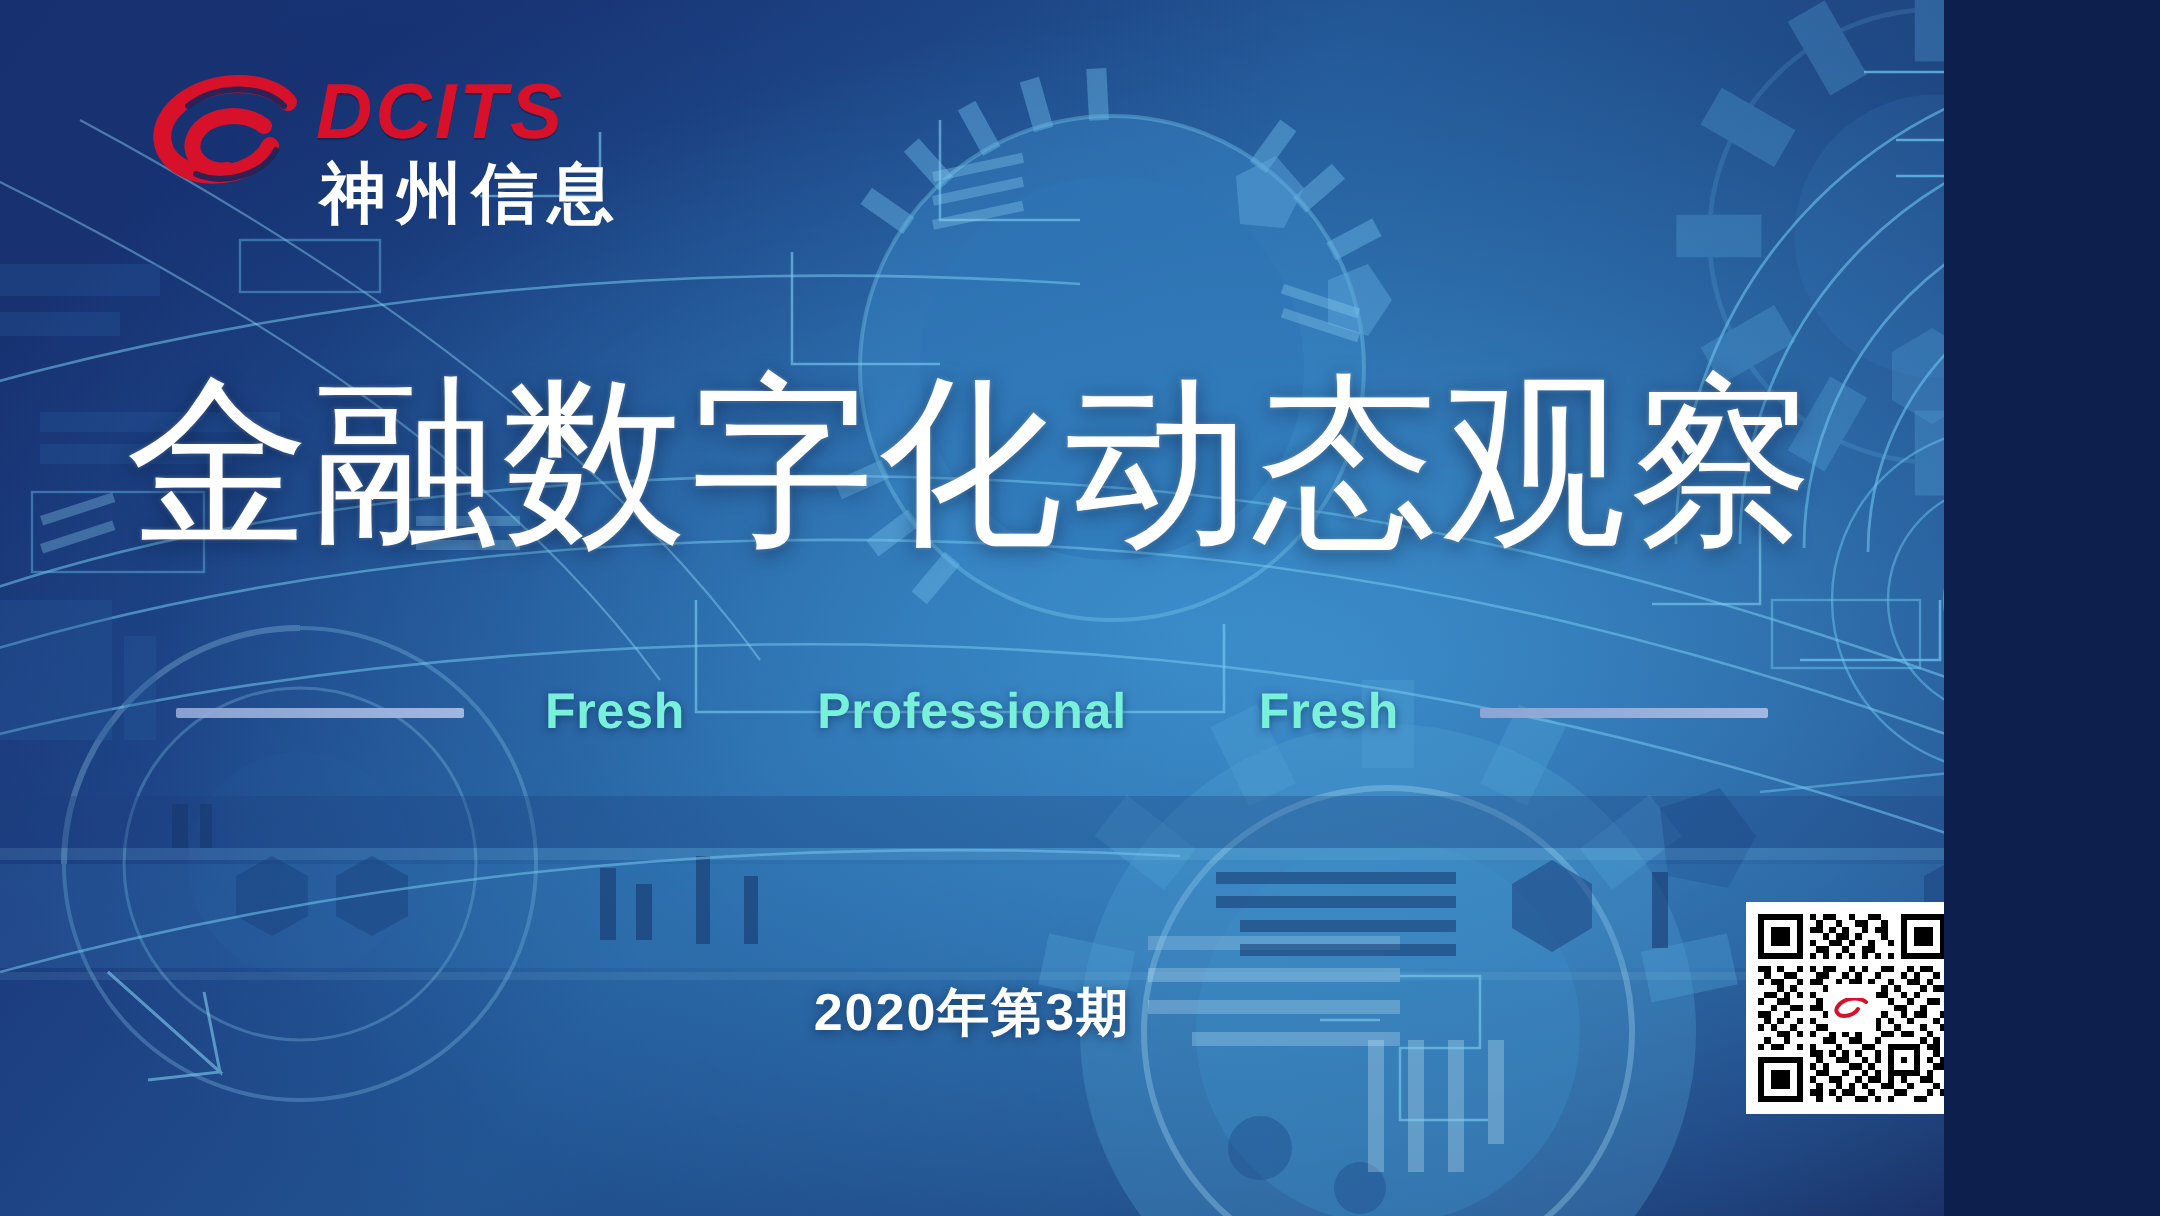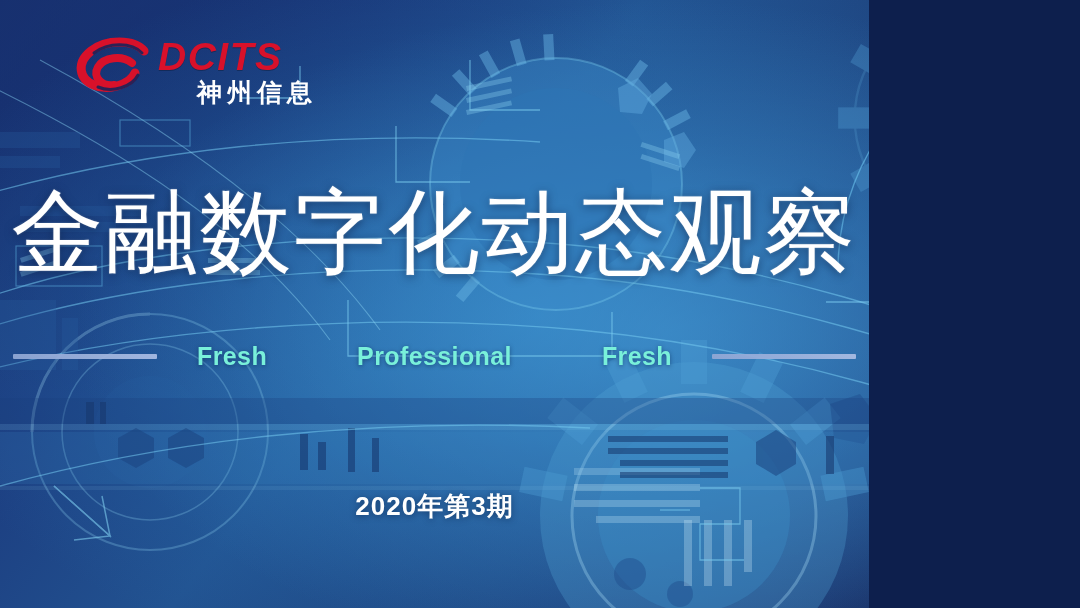--- a/index.html
+++ b/index.html
@@ -1,20 +1,20 @@
 <!DOCTYPE html>
 <html><head>
 <meta charset="utf-8">
 <title>DCITS Cover</title>
 <style>
   html,body{margin:0;padding:0;background:#0d1f4d;}
   *{box-sizing:border-box;}
   #slide{
     position:relative;
-    width:869px;height:608px;
+    width:972px;height:608px;
     overflow:hidden;
     font-family:"Liberation Sans","DejaVu Sans",sans-serif;
     background:
       radial-gradient(ellipse 900px 520px at 62% 52%, rgba(46,126,190,0.85) 0%, rgba(36,100,165,0.55) 38%, rgba(25,60,130,0.0) 72%),
       radial-gradient(ellipse 700px 420px at 20% 18%, rgba(22,48,112,0.95) 0%, rgba(22,48,112,0.0) 70%),
       linear-gradient(128deg, #18306e 0%, #1c3d80 26%, #225391 48%, #1e447f 70%, #1b3570 88%, #182c62 100%);
     padding-left: 14px;
   }
 
   
@@ -25,22 +25,22 @@
   #logo{position:absolute;left:72px;top:33px;width:250px;height:76px;}
   #logo .swoosh{position:absolute;left:0;top:2px;width:82px;height:68px;}
   #logo .wordmark{
     position:absolute;left:86px;top:4px;
     font-size:39px;font-weight:bold;font-style:italic;
     letter-spacing:1.5px;color:#d8112a;line-height:1;
     text-shadow:0 1px 0 rgba(0,0,0,0.25);
   }
   #logo .cnmark{
     position:absolute;left:88px;top:47px;
-    font-size:25px;font-weight:bold;color:#ffffff;
-    letter-spacing:5px;line-height:1;margin-left:37px;
+    font-size:33px;font-weight:bold;color:#ffffff;
+    letter-spacing:5px;line-height:1;
   }
 
   
   #title{
     position:absolute;left:0;right:0;top:186px;
     text-align:center;
     font-size:92px;line-height:1;
     font-weight:normal;color:#ffffff;
     letter-spacing:2px;
     text-shadow:0 2px 10px rgba(8,24,60,0.55), 0 0 2px rgba(255,255,255,0.35);
@@ -54,21 +54,21 @@
     display:flex;align-items:center;justify-content:center;
   }
   #tagline .rule{
     width:144px;height:5px;border-radius:1px;
     background:linear-gradient(90deg,#8fa6d4,#a8bbe2);
     opacity:.95;flex:0 0 auto;
   }
   #tagline .rule.left{margin-right:40px;}
   #tagline .rule.right{margin-left:40px;}
   #tagline .words{
-    display:flex;align-items:center;gap:90px;
+    display:flex;align-items:center;gap:66px;
     font-size:25px;font-weight:bold;letter-spacing:.4px;
     color:#79f0da;
     text-shadow:0 1px 4px rgba(6,30,70,0.5);
     white-space:nowrap;
   }
 
   
   #issue{
     position:absolute;left:0;right:0;top:489px;
     text-align:center;

